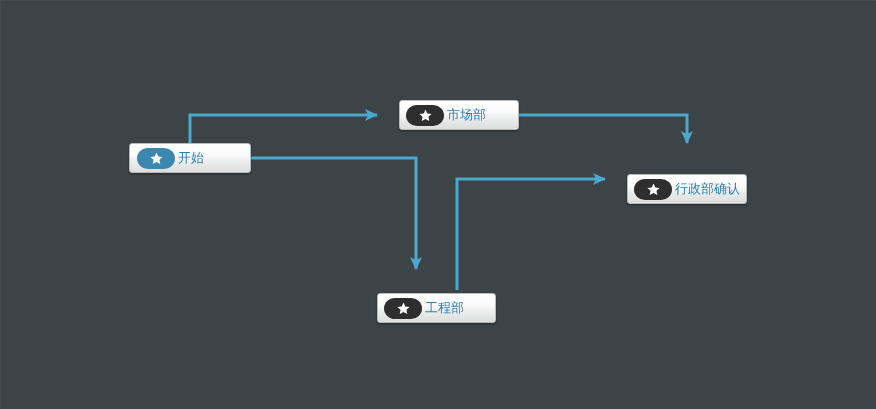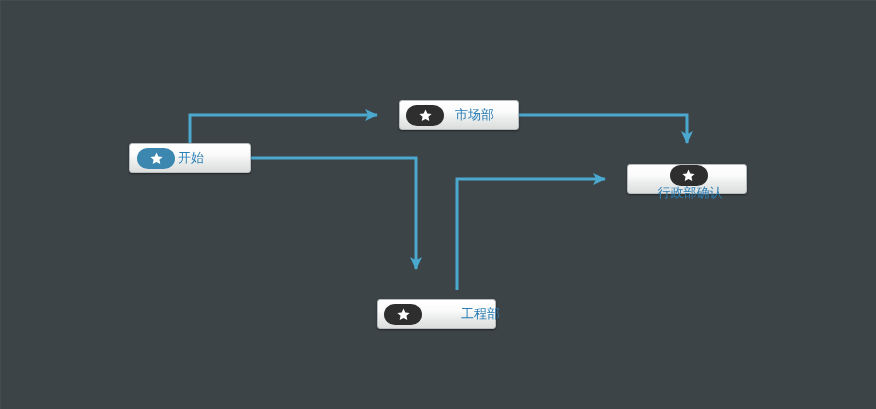--- a/index.html
+++ b/index.html
@@ -95,39 +95,39 @@
 
   <div class="node" style="left:128px; top:142px; width:122px;padding-left:7px;">
     <span class="badge blue">
       <svg width="15" height="15" viewBox="0 0 24 24" aria-hidden="true">
         <path fill="#ffffff" d="M12 2.2 L14.9 8.6 L21.8 9.4 L16.7 14.0 L18.1 20.8 L12 17.4 L5.9 20.8 L7.3 14.0 L2.2 9.4 L9.1 8.6 Z"></path>
       </svg>
     </span>
     <span class="node-label">开始</span>
   </div>
 
-  <div class="node" style="left:398px; top:99px; width:120px;gap:8px;">
+  <div class="node" style="left:398px; top:99px; width:120px;">
     <span class="badge dark">
       <svg width="15" height="15" viewBox="0 0 24 24" aria-hidden="true">
         <path fill="#ffffff" d="M12 2.2 L14.9 8.6 L21.8 9.4 L16.7 14.0 L18.1 20.8 L12 17.4 L5.9 20.8 L7.3 14.0 L2.2 9.4 L9.1 8.6 Z"></path>
       </svg>
     </span>
     <span class="node-label">市场部</span>
   </div>
 
-  <div class="node" style="left:626px; top:163px; width:120px;flex-direction:column;">
+  <div class="node" style="left:626px; top:173px; width:120px;">
     <span class="badge dark">
       <svg width="15" height="15" viewBox="0 0 24 24" aria-hidden="true">
         <path fill="#ffffff" d="M12 2.2 L14.9 8.6 L21.8 9.4 L16.7 14.0 L18.1 20.8 L12 17.4 L5.9 20.8 L7.3 14.0 L2.2 9.4 L9.1 8.6 Z"></path>
       </svg>
     </span>
     <span class="node-label">行政部确认</span>
   </div>
 
-  <div class="node" style="left:376px; top:298px; width:119px;gap:36px;">
+  <div class="node" style="left:376px; top:292px; width:119px;">
     <span class="badge dark">
       <svg width="15" height="15" viewBox="0 0 24 24" aria-hidden="true">
         <path fill="#ffffff" d="M12 2.2 L14.9 8.6 L21.8 9.4 L16.7 14.0 L18.1 20.8 L12 17.4 L5.9 20.8 L7.3 14.0 L2.2 9.4 L9.1 8.6 Z"></path>
       </svg>
     </span>
     <span class="node-label">工程部</span>
   </div>
 
 </div>
 

